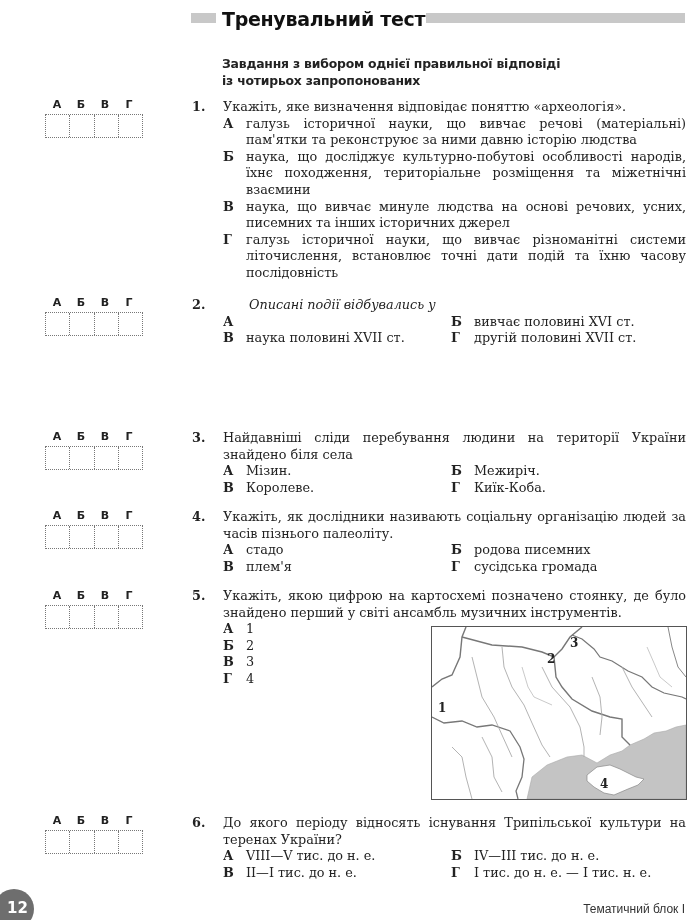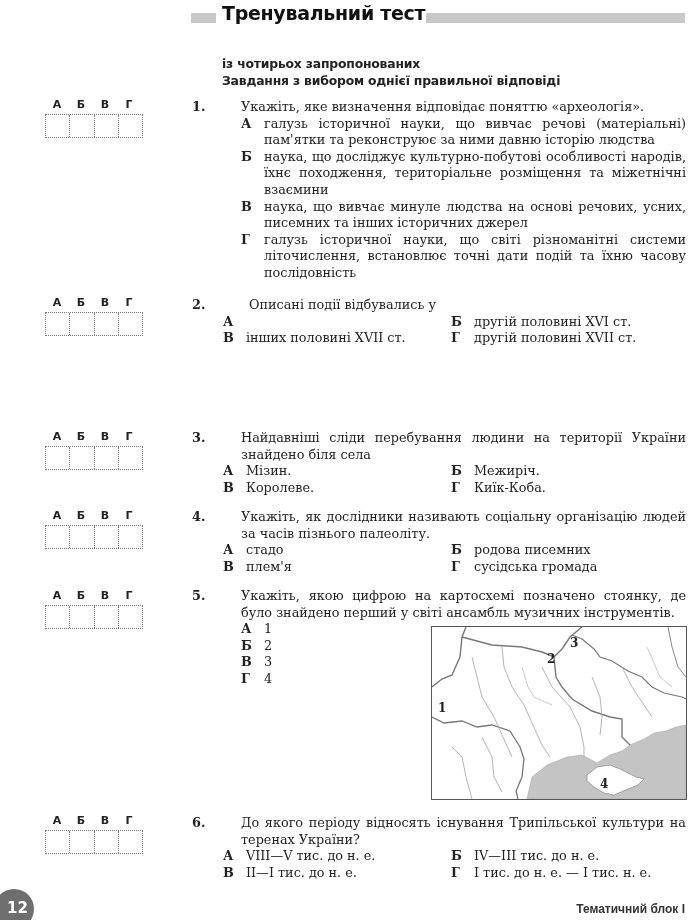--- a/index.html
+++ b/index.html
@@ -1,62 +1,62 @@
 <!DOCTYPE html>
 <html><head>
 <meta charset="utf-8">
 <style>
   html, body { margin: 0; padding: 0; background: #ffffff; }
   body { width: 697px; height: 920px; position: relative; overflow: hidden; color: #1e1e1e; }
 
   
   .hdr-bar-left { position: absolute; left: 191px; top: 13px; width: 25px; height: 10px; background: #c8c8c8; }
-  .hdr-title { position: absolute; left: 222px; top: 2px; font-family: "DejaVu Sans", sans-serif; font-weight: bold; font-size: 19px; letter-spacing: -0.3px; color: #111; white-space: nowrap; }
+  .hdr-title { position: absolute; left: 222px; top: 8px; font-family: "DejaVu Sans", sans-serif; font-weight: bold; font-size: 19px; letter-spacing: -0.3px; color: #111; white-space: nowrap; }
   .hdr-bar-right { position: absolute; left: 426px; top: 13px; width: 259px; height: 10px; background: #c8c8c8; }
   .subtitle { position: absolute; left: 222px; top: 55px; font-family: "DejaVu Sans", sans-serif; font-weight: bold; font-size: 12.4px; line-height: 17px; color: #222; letter-spacing: -0.2px; }
 
   
   .grid { position: absolute; left: 45px; width: 100px; }
   .grid-letters { display: flex; height: 14px; }
   .grid-letters span { width: 24px; text-align: center; font-family: "DejaVu Sans", sans-serif; font-weight: bold; font-size: 11px; color: #222; line-height: 14px; }
   .grid-boxes { display: flex; border: 1px dotted #777; width: 96px; height: 22px; margin-top: 2px; }
   .grid-boxes div { flex: 1; border-right: 1px dotted #777; }
   .grid-boxes div:last-child { border-right: none; }
 
   
   .q { position: absolute; left: 192px; width: 494px; font-family: "DejaVu Serif", serif; font-size: 12.8px; line-height: 16.6px; color: #222; }
   .q-num { position: absolute; left: 0; top: 0; font-weight: bold; }
-  .q-body { margin-left: 49px; }
+  .q-body { margin-left: 31px; }
   .q-text { text-align: justify; }
   .opt { display: flex; }
   .opt-letter { width: 23px; flex: none; font-weight: bold; }
   .opt-text { flex: 1; text-align: justify; }
   .quote { font-style: italic; text-indent: 26px; text-align: justify; }
-  .lead { text-indent: 26px; }
+  .lead { text-indent: 26px; font-style: italic; }
   .opts2 { display: grid; grid-template-columns: 228px 1fr; }
 
   
   .map { position: absolute; left: 431px; top: 626px; width: 254px; height: 172px; border: 1px solid #555; background: #fff; overflow: hidden; }
   .map svg { width: 100%; height: 100%; display: block; }
   .map-label { position: absolute; font-family: "DejaVu Serif", serif; font-weight: bold; font-size: 12px; color: #222; }
 
   
   .page-badge { position: absolute; left: -6px; top: 889px; width: 40px; height: 40px; border-radius: 50%; background: #6e6e6e; }
   .page-num { position: absolute; left: 7px; top: 899px; font-family: "DejaVu Sans", sans-serif; font-weight: bold; font-size: 15px; color: #fff; }
-  .footer-text { position: absolute; right: 12px; top: 902px; font-family: "Liberation Sans", sans-serif; font-size: 12px; color: #333; font-weight: bold; }
+  .footer-text { position: absolute; right: 12px; top: 902px; font-family: "Liberation Sans", sans-serif; font-size: 12px; color: #333; }
 </style>
 </head>
 <body>
 
 <div class="hdr-bar-left"></div>
 <div class="hdr-title">Тренувальний тест</div>
 <div class="hdr-bar-right"></div>
 <div class="subtitle">
+  <div>Завдання з вибором однієї правильної відповіді</div>
   <div>із чотирьох запропонованих</div>
-  <div>Завдання з вибором однієї правильної відповіді</div>
 </div>
 
 <div class="grid" style="top:98px;">
   <div class="grid-letters">
       <span>А</span>
       <span>Б</span>
       <span>В</span>
       <span>Г</span>
     </div>
   <div class="grid-boxes">
@@ -148,41 +148,41 @@
     <div class="opt">
         <span class="opt-letter">Б</span>
         <span class="opt-text">наука, що досліджує культурно-побутові особливості народів, їхнє походження, територіальне розміщення та міжетнічні взаємини</span>
       </div>
     <div class="opt">
         <span class="opt-letter">В</span>
         <span class="opt-text">наука, що вивчає минуле людства на основі речових, усних, писемних та інших історичних джерел</span>
       </div>
     <div class="opt">
         <span class="opt-letter">Г</span>
-        <span class="opt-text">галузь історичної науки, що світі різноманітні системи літочислення, встановлює точні дати подій та їхню часову послідовність</span>
+        <span class="opt-text">галузь історичної науки, що вивчає різноманітні системи літочислення, встановлює точні дати подій та їхню часову послідовність</span>
       </div>
   </div>
 </div>
 
 <div class="q" style="top:297px;">
   <span class="q-num">2.</span>
   <div class="q-body" style="margin-left:31px;">
     <div class="lead">Описані події відбувались у</div>
   </div>
   <div class="opts2" style="margin-left:31px;">
     <div class="opt">
         <span class="opt-letter">А</span>
       </div>
     <div class="opt">
         <span class="opt-letter">Б</span>
-        <span>другій половині XVI ст.</span>
-      </div>
-    <div class="opt">
-        <span class="opt-letter">В</span>
-        <span>інших половині XVII ст.</span>
+        <span>вивчає половині XVI ст.</span>
+      </div>
+    <div class="opt">
+        <span class="opt-letter">В</span>
+        <span>наука половині XVII ст.</span>
       </div>
     <div class="opt">
         <span class="opt-letter">Г</span>
         <span>другій половині XVII ст.</span>
       </div>
   </div>
 </div>
 
 <div class="q" style="top:430px;">
   <span class="q-num">3.</span>

